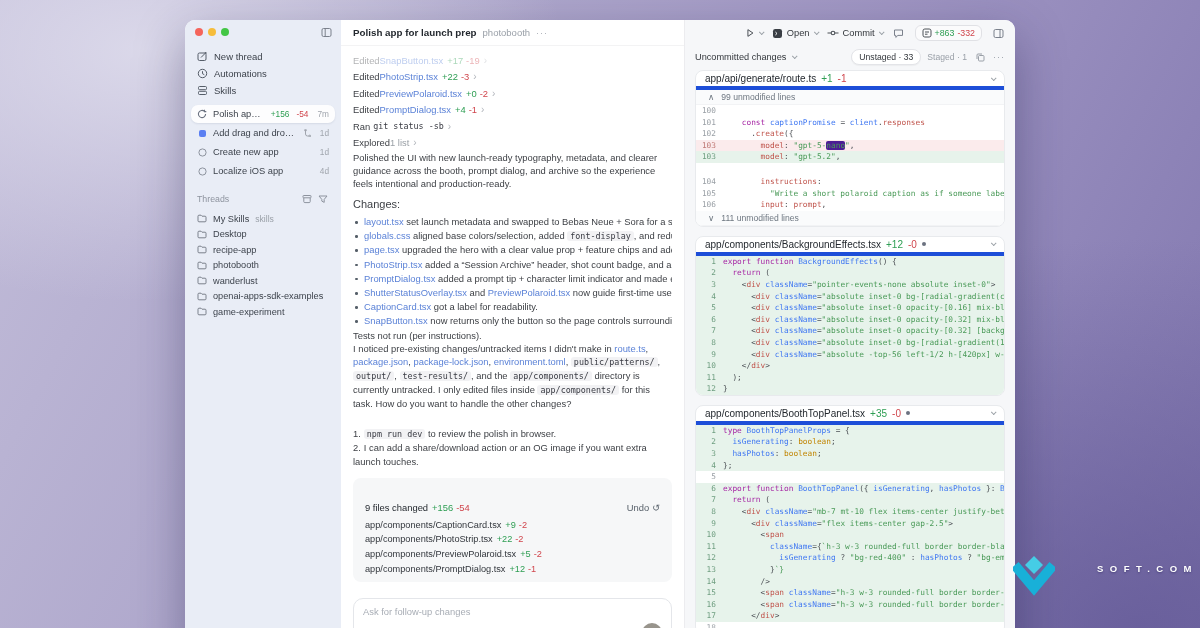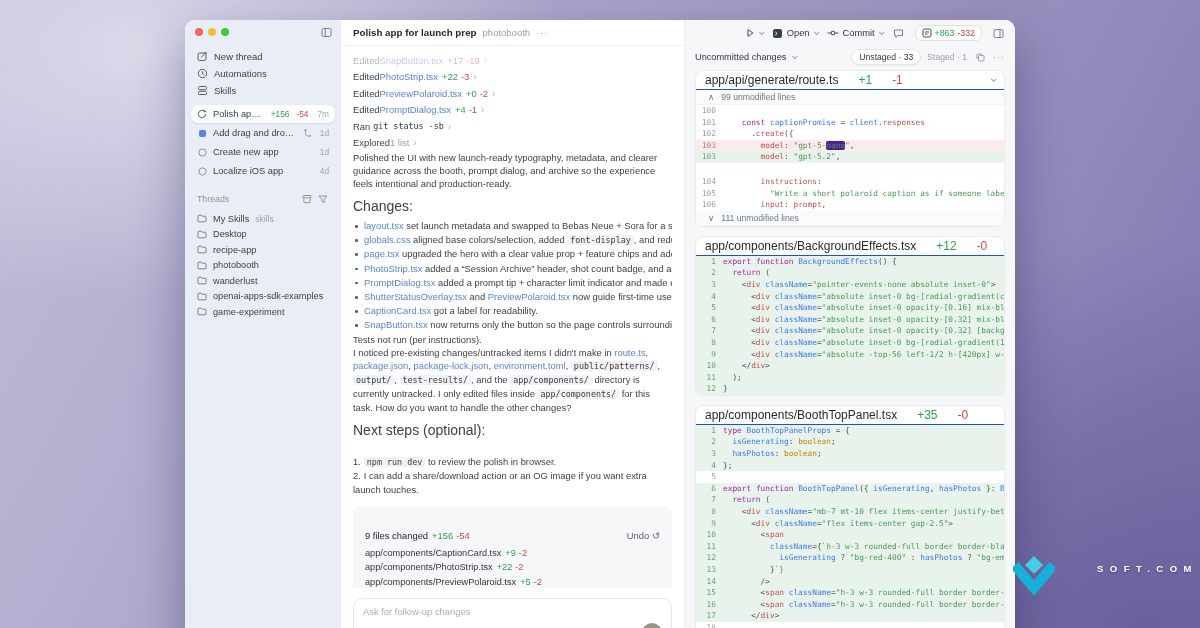--- a/index.html
+++ b/index.html
@@ -47,21 +47,21 @@
   .activity .chev{color:#b2b6bc;margin-left:4px;font-size:10px}
   .activity.faded{opacity:.4}
   .seg-x{color:#3c3f44}
   .seg-l{color:#5b82d7}
   .seg-g{color:#9aa0a6}
   .seg-a{color:#2e9e53;margin-left:4px}
   .seg-d{color:#d0454c;margin-left:3px}
   .seg-m{font-family:"DejaVu Sans Mono",monospace;font-size:8.4px;color:#383a42;margin-left:3px}
   .seg-c{font-family:"DejaVu Sans Mono",monospace;font-size:8.4px;color:#383a42;background:#f2f2f4;border-radius:3px;padding:0 3px;}
   .para{font-size:9.4px;line-height:13px;color:#3c3f44;margin:0 0 0;}
-  .label-line{font-size:14px;color:#3c3f44;margin-top:8px;}
+  .label-line{font-size:11px;color:#3c3f44;margin-top:8px;}
   .bullets{margin-top:5px;}
   .bullet{position:relative;padding-left:11px;font-size:9.4px;line-height:14.2px;color:#3c3f44;white-space:nowrap;overflow:hidden;}
   .bullet::before{content:"";position:absolute;left:2px;top:6px;width:2.5px;height:2.5px;border-radius:50%;background:#57606a;}
   .steps{margin-top:17px;}
   .step{font-size:9.4px;line-height:13.5px;color:#3c3f44;}
   .step-num{margin-right:3px;}
   
   .files-card{margin-top:10px;background:#f6f7f8;border-radius:8px;padding:7px 12px 6px;}
   .fc-header{display:flex;align-items:center;height:16px;font-size:9.4px;margin-bottom:2px;margin-top:14px;}
   .fc-title{color:#24292f;}
@@ -80,21 +80,21 @@
   .diff-toolbar{height:26px;flex:none;display:flex;align-items:center;justify-content:flex-end;gap:9px;padding:0 10px;color:#4b5056;}
   .tb-item{display:flex;align-items:center;gap:4px;font-size:9.3px;color:#33373c;}
   .tb-pill{display:flex;align-items:center;gap:3px;border:1px solid #e0e1e5;background:#fbfbfc;border-radius:6px;padding:2px 6px;font-size:8.8px;}
   .tb-add{color:#2e9e53}.tb-del{color:#d0454c}
   .diff-subheader{height:22px;flex:none;display:flex;align-items:center;gap:6px;padding:0 10px;font-size:9.2px;color:#33373c;}
   .pill-white{margin-left:auto;background:#fff;border:1px solid #e3e4e8;border-radius:999px;padding:2px 7px;font-size:8.6px;color:#33373c;box-shadow:0 1px 1px rgba(0,0,0,.04);}
   .staged-lbl{color:#9aa0a8;font-size:8.6px;}
   .sub-more{color:#9aa0a8;letter-spacing:1px;font-size:9px;}
   .diff-scroll{flex:1;overflow:hidden;padding:2px 10px 0;}
   .diff-card{background:#fff;border:1px solid #e8eaed;border-radius:8px;margin-bottom:9px;overflow:hidden;}
-  .dc-header{display:flex;align-items:center;gap:20px;height:19px;padding:0 9px;font-size:12px;color:#24292f;border-bottom:1px solid #1d4ed8;}
+  .dc-header{display:flex;align-items:center;gap:5px;height:19px;padding:0 9px;font-size:10px;color:#24292f;border-bottom:4px solid #1d4ed8;}
   .dc-add{color:#2e9e53}.dc-del{color:#d0454c}
   .dc-dot{width:4px;height:4px;border-radius:50%;background:#6b7280;}
   .dc-header .chevron{margin-left:auto;}
   .collapse-row{display:flex;align-items:center;gap:7px;height:15px;background:#fafbfc;color:#6e7781;font-size:8.6px;padding:0 12px;border-bottom:1px solid #f2f3f5;}
   .dl-row{display:flex;align-items:flex-start;height:11.6px;font-family:"DejaVu Sans Mono",monospace;font-size:7.8px;line-height:11.6px;}
   .dl-strip{width:3px;flex:none;}
   .dl-num{width:24px;flex:none;text-align:right;padding-right:7px;color:#9aa0a6;}
   .dl-code{flex:1;white-space:pre;overflow:hidden;color:#4d5156;}
   .dl-row.add{background:#e7f3eb;}
   .dl-row.add .dl-strip{background:#41a663;}
@@ -338,21 +338,20 @@
             <div class="bullet"><span class="seg-l">globals.css</span><span class="seg-x"> aligned base colors/selection, added </span><span class="seg-c">font-display</span><span class="seg-x">, and reduced-motion safeguards.</span></div>
             <div class="bullet"><span class="seg-l">page.tsx</span><span class="seg-x"> upgraded the hero with a clear value prop + feature chips and added a Snap helper line.</span></div>
             <div class="bullet"><span class="seg-l">PhotoStrip.tsx</span><span class="seg-x"> added a “Session Archive” header, shot count badge, and a clearer empty state.</span></div>
             <div class="bullet"><span class="seg-l">PromptDialog.tsx</span><span class="seg-x"> added a prompt tip + character limit indicator and made errors </span></div>
             <div class="bullet"><span class="seg-l">ShutterStatusOverlay.tsx</span><span class="seg-x"> and </span><span class="seg-l">PreviewPolaroid.tsx</span><span class="seg-x"> now guide first-time users.</span></div>
             <div class="bullet"><span class="seg-l">CaptionCard.tsx</span><span class="seg-x"> got a label for readability.</span></div>
             <div class="bullet"><span class="seg-l">SnapButton.tsx</span><span class="seg-x"> now returns only the button so the page controls surrounding copy.</span></div>
           </div>
         <p class="para">Tests not run (per instructions).</p>
         <p class="para" id="untracked"><span class="seg-x">I noticed pre-existing changes/untracked items I didn't make in </span><span class="seg-l">route.ts</span><span class="seg-x">, </span><span class="seg-l">package.json</span><span class="seg-x">, </span><span class="seg-l">package-lock.json</span><span class="seg-x">, </span><span class="seg-l">environment.toml</span><span class="seg-x">, </span><span class="seg-c">public/patterns/</span><span class="seg-x">, </span><span class="seg-c">output/</span><span class="seg-x">, </span><span class="seg-c">test-results/</span><span class="seg-x">, and the </span><span class="seg-c">app/components/</span><span class="seg-x"> directory is currently untracked. I only edited files inside </span><span class="seg-c">app/components/</span><span class="seg-x"> for this task. How do you want to handle the other changes?</span></p>
-        <div class="label-line">Next steps (optional):</div>
         <div class="steps" id="steps">
             <div class="step"><span class="step-num">1.</span><span class="seg-c">npm run dev</span><span class="seg-x"> to review the polish in browser.</span></div>
             <div class="step"><span class="step-num">2.</span><span class="seg-x">I can add a share/download action or an OG image if you want extra launch touches.</span></div>
           </div>
 
         <div class="files-card">
           <div class="fc-header">
             <span class="fc-title">9 files changed</span>
             <span class="seg-a">+156</span>
             <span class="seg-d">-54</span>

